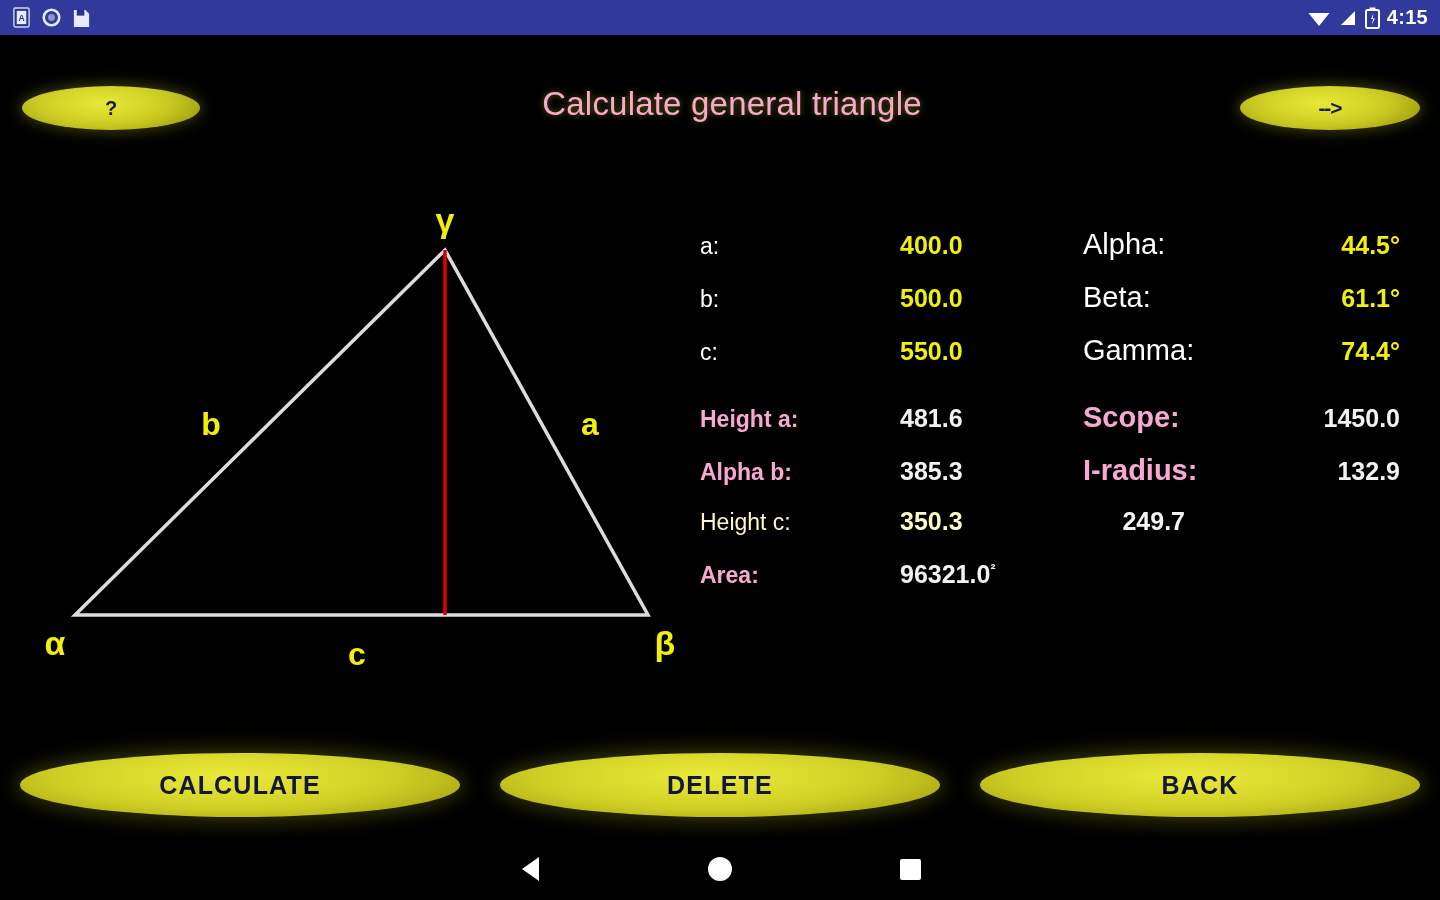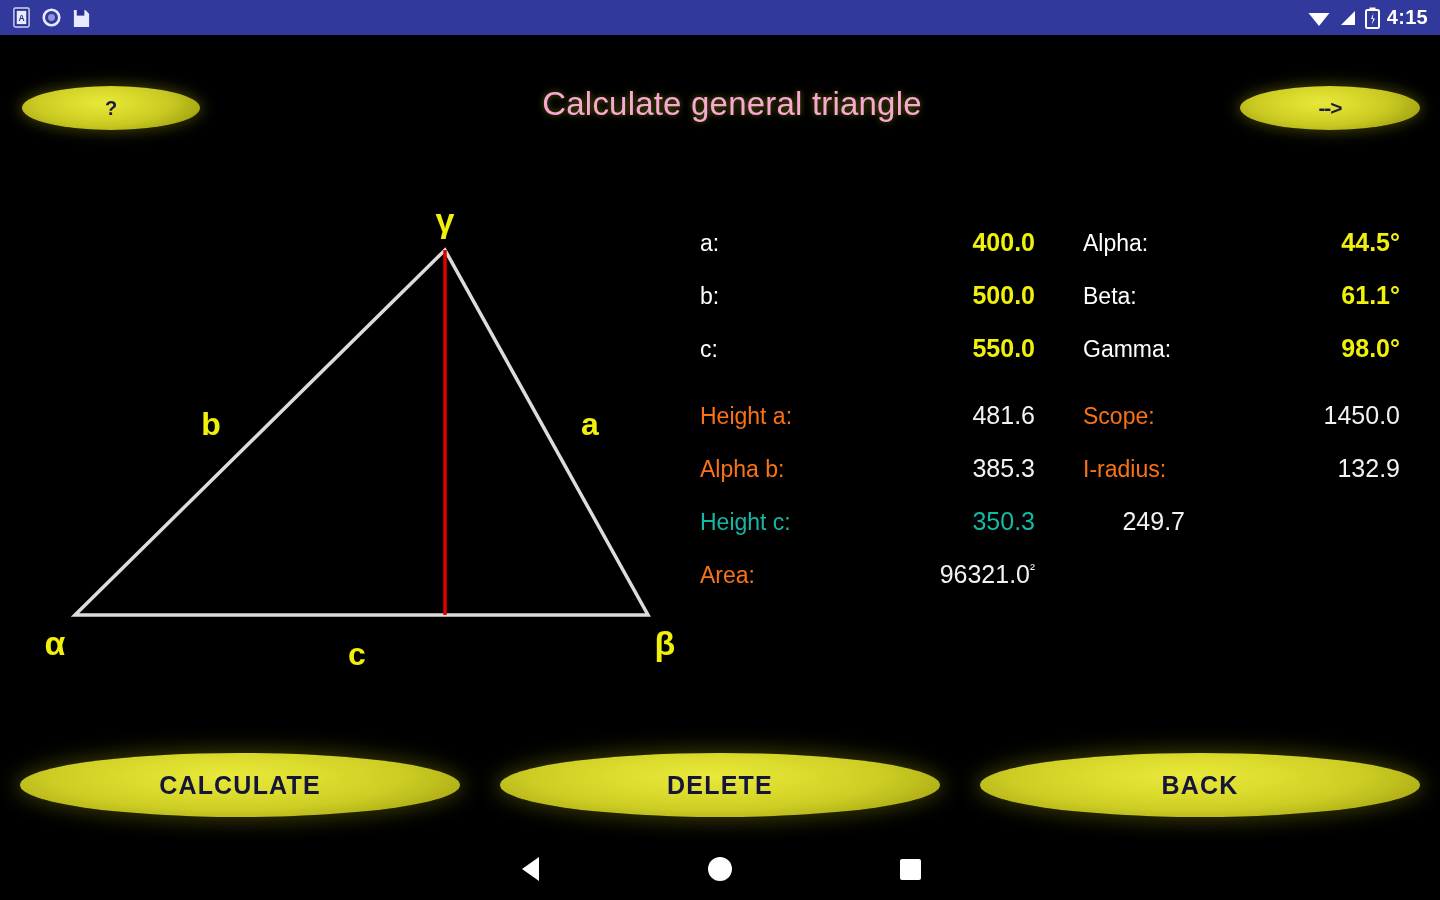--- a/index.html
+++ b/index.html
@@ -113,30 +113,30 @@
     color: #ffffff;
   }
   .res-row {
     display: flex;
     align-items: baseline;
     height: 53px;
   }
   .res-row.gap { height: 67px; }
 
   .cell-label   { width: 200px; font-size: 23px; }
-  .cell-value   { width: 135px; font-size: 25px; font-weight: bold; text-align: right; }
-  .cell-label2  { width: 215px; font-size: 23px; padding-left: 48px; }
+  .cell-value   { width: 135px; font-size: 25px; font-weight: bold; }
+  .cell-label2  { width: 215px; font-size: 29px; padding-left: 48px; }
   .cell-value2  { width: 150px; font-size: 25px; font-weight: bold; text-align: right; }
 
   .v-yellow  { color: #f0f00c; }
   .v-white   { color: #f2f2f2; font-weight: normal; }
-  .l-white   { color: #f97316; }
-  .v-red, .l-red { color: #14b8a6; }
-
-  .cell-value.plain, .cell-value2.plain { font-weight: normal; font-size: 25px; }
+  .l-white   { color: #f9a8d4; font-weight: bold; }
+  .v-red, .l-red { color: #fef9c3; }
+
+  .cell-value.plain, .cell-value2.plain { font-weight: bold; font-size: 25px; }
 
   .sup { font-size: 15px; vertical-align: super; }
 
   
   .btnrow {
     position: absolute;
     bottom: 75px; left: 0;
     width: 1152px;
     height: 72px;
   }
@@ -271,21 +271,21 @@
       <span class="cell-label">b:</span>
       <span class="cell-value v-yellow">500.0</span>
       <span class="cell-label2">Beta:</span>
       <span class="cell-value2 v-yellow">61.1°</span>
     </div>
 
     <div class="res-row gap">
       <span class="cell-label">c:</span>
       <span class="cell-value v-yellow">550.0</span>
       <span class="cell-label2">Gamma:</span>
-      <span class="cell-value2 v-yellow">98.0°</span>
+      <span class="cell-value2 v-yellow">74.4°</span>
     </div>
 
     <div class="res-row">
       <span class="cell-label l-white">Height a:</span>
       <span class="cell-value plain v-white">481.6</span>
       <span class="cell-label2 l-white">Scope:</span>
       <span class="cell-value2 plain v-white">1450.0</span>
     </div>
 
     <div class="res-row">

